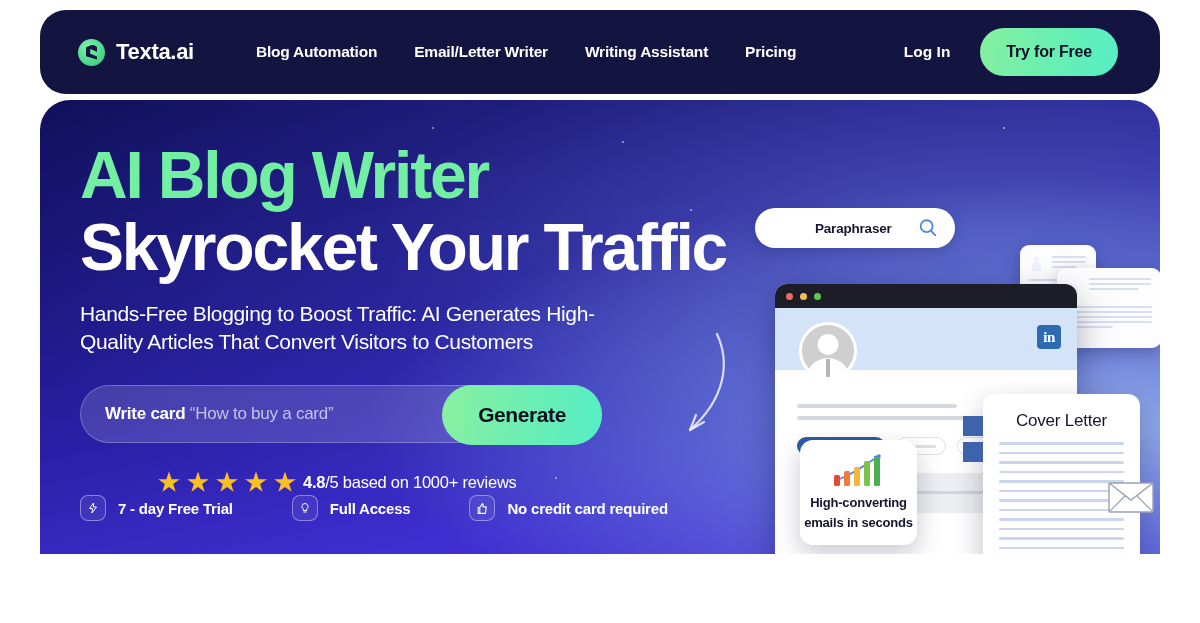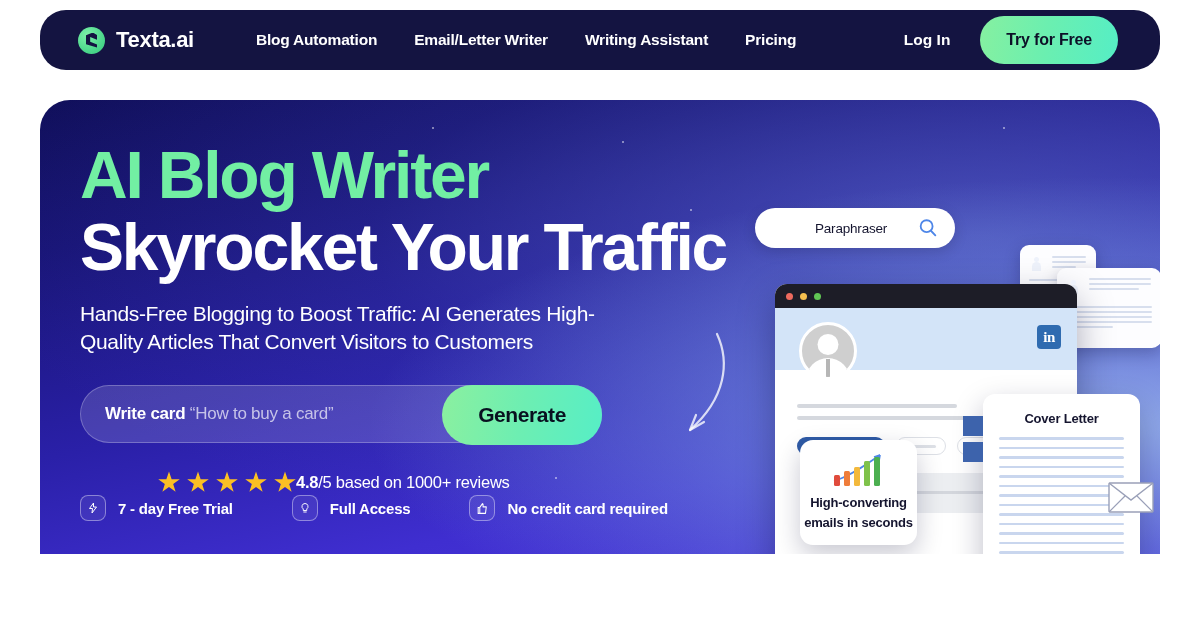--- a/index.html
+++ b/index.html
@@ -18,21 +18,21 @@
     height: 623px;
     background: #ffffff;
   }
 
   
   .navbar {
     position: absolute;
     left: 40px;
     top: 10px;
     width: 1120px;
-    height: 60px;
+    height: 84px;
     background: #141441;
     border-radius: 26px;
     display: flex;
     align-items: center;
     padding: 0 42px 0 38px;
     z-index: 20;
   }
 
   .brand {
     display: flex;
@@ -186,21 +186,21 @@
     cursor: pointer;
     font-family: "Liberation Sans", sans-serif;
   }
 
   
   .rating {
     margin-top: 28px;
     margin-left: 78px;
     display: flex;
     align-items: center;
-    gap: 0;
+    gap: 7px;
   }
   .stars { display: flex; gap: 7px; }
   .star {
     width: 22px; height: 22px;
     background: #fbbf24;
     clip-path: polygon(50% 0%, 62% 35%, 99% 35%, 69% 57%, 80% 92%, 50% 71%, 20% 92%, 31% 57%, 1% 35%, 38% 35%);
   }
   .rating-text { color: #ffffff; font-size: 16.5px; letter-spacing: -0.25px; }
   .rating-text b { font-weight: bold; }
 
@@ -262,21 +262,21 @@
     height: 40px;
     background: #ffffff;
     border-radius: 22px;
     display: flex;
     align-items: center;
     padding: 0 16px;
     box-shadow: 0 4px 14px rgba(0,0,0,0.14);
   }
   .pill-search .ps-label {
     font-size: 13.5px;
-    font-weight: normal;
+    font-weight: bold;
     color: #15152f;
     letter-spacing: -0.2px;
     padding-left: 44px;
   }
   .pill-search .ps-icon { margin-left: auto; display: block; }
 
   
   .mini-card {
     position: absolute;
     background: #fdfdff;
@@ -465,22 +465,22 @@
     top: 294px;
     width: 157px;
     height: 257px;
     background: #ffffff;
     border-radius: 12px;
     box-shadow: 0 12px 30px rgba(10,10,50,0.27);
     padding: 17px 16px 0 16px;
     z-index: 5;
   }
   .cl-title {
-    font-size: 13px;
-    font-weight: bold;
+    font-size: 17px;
+    font-weight: normal;
     color: #15152f;
     text-align: center;
     margin-bottom: 11px;
     letter-spacing: -0.2px;
   }
   .cl-line { height: 2.5px; background: #c9d6ee; border-radius: 2px; margin-bottom: 7px; }
 
   
   .sq {
     position: absolute;

